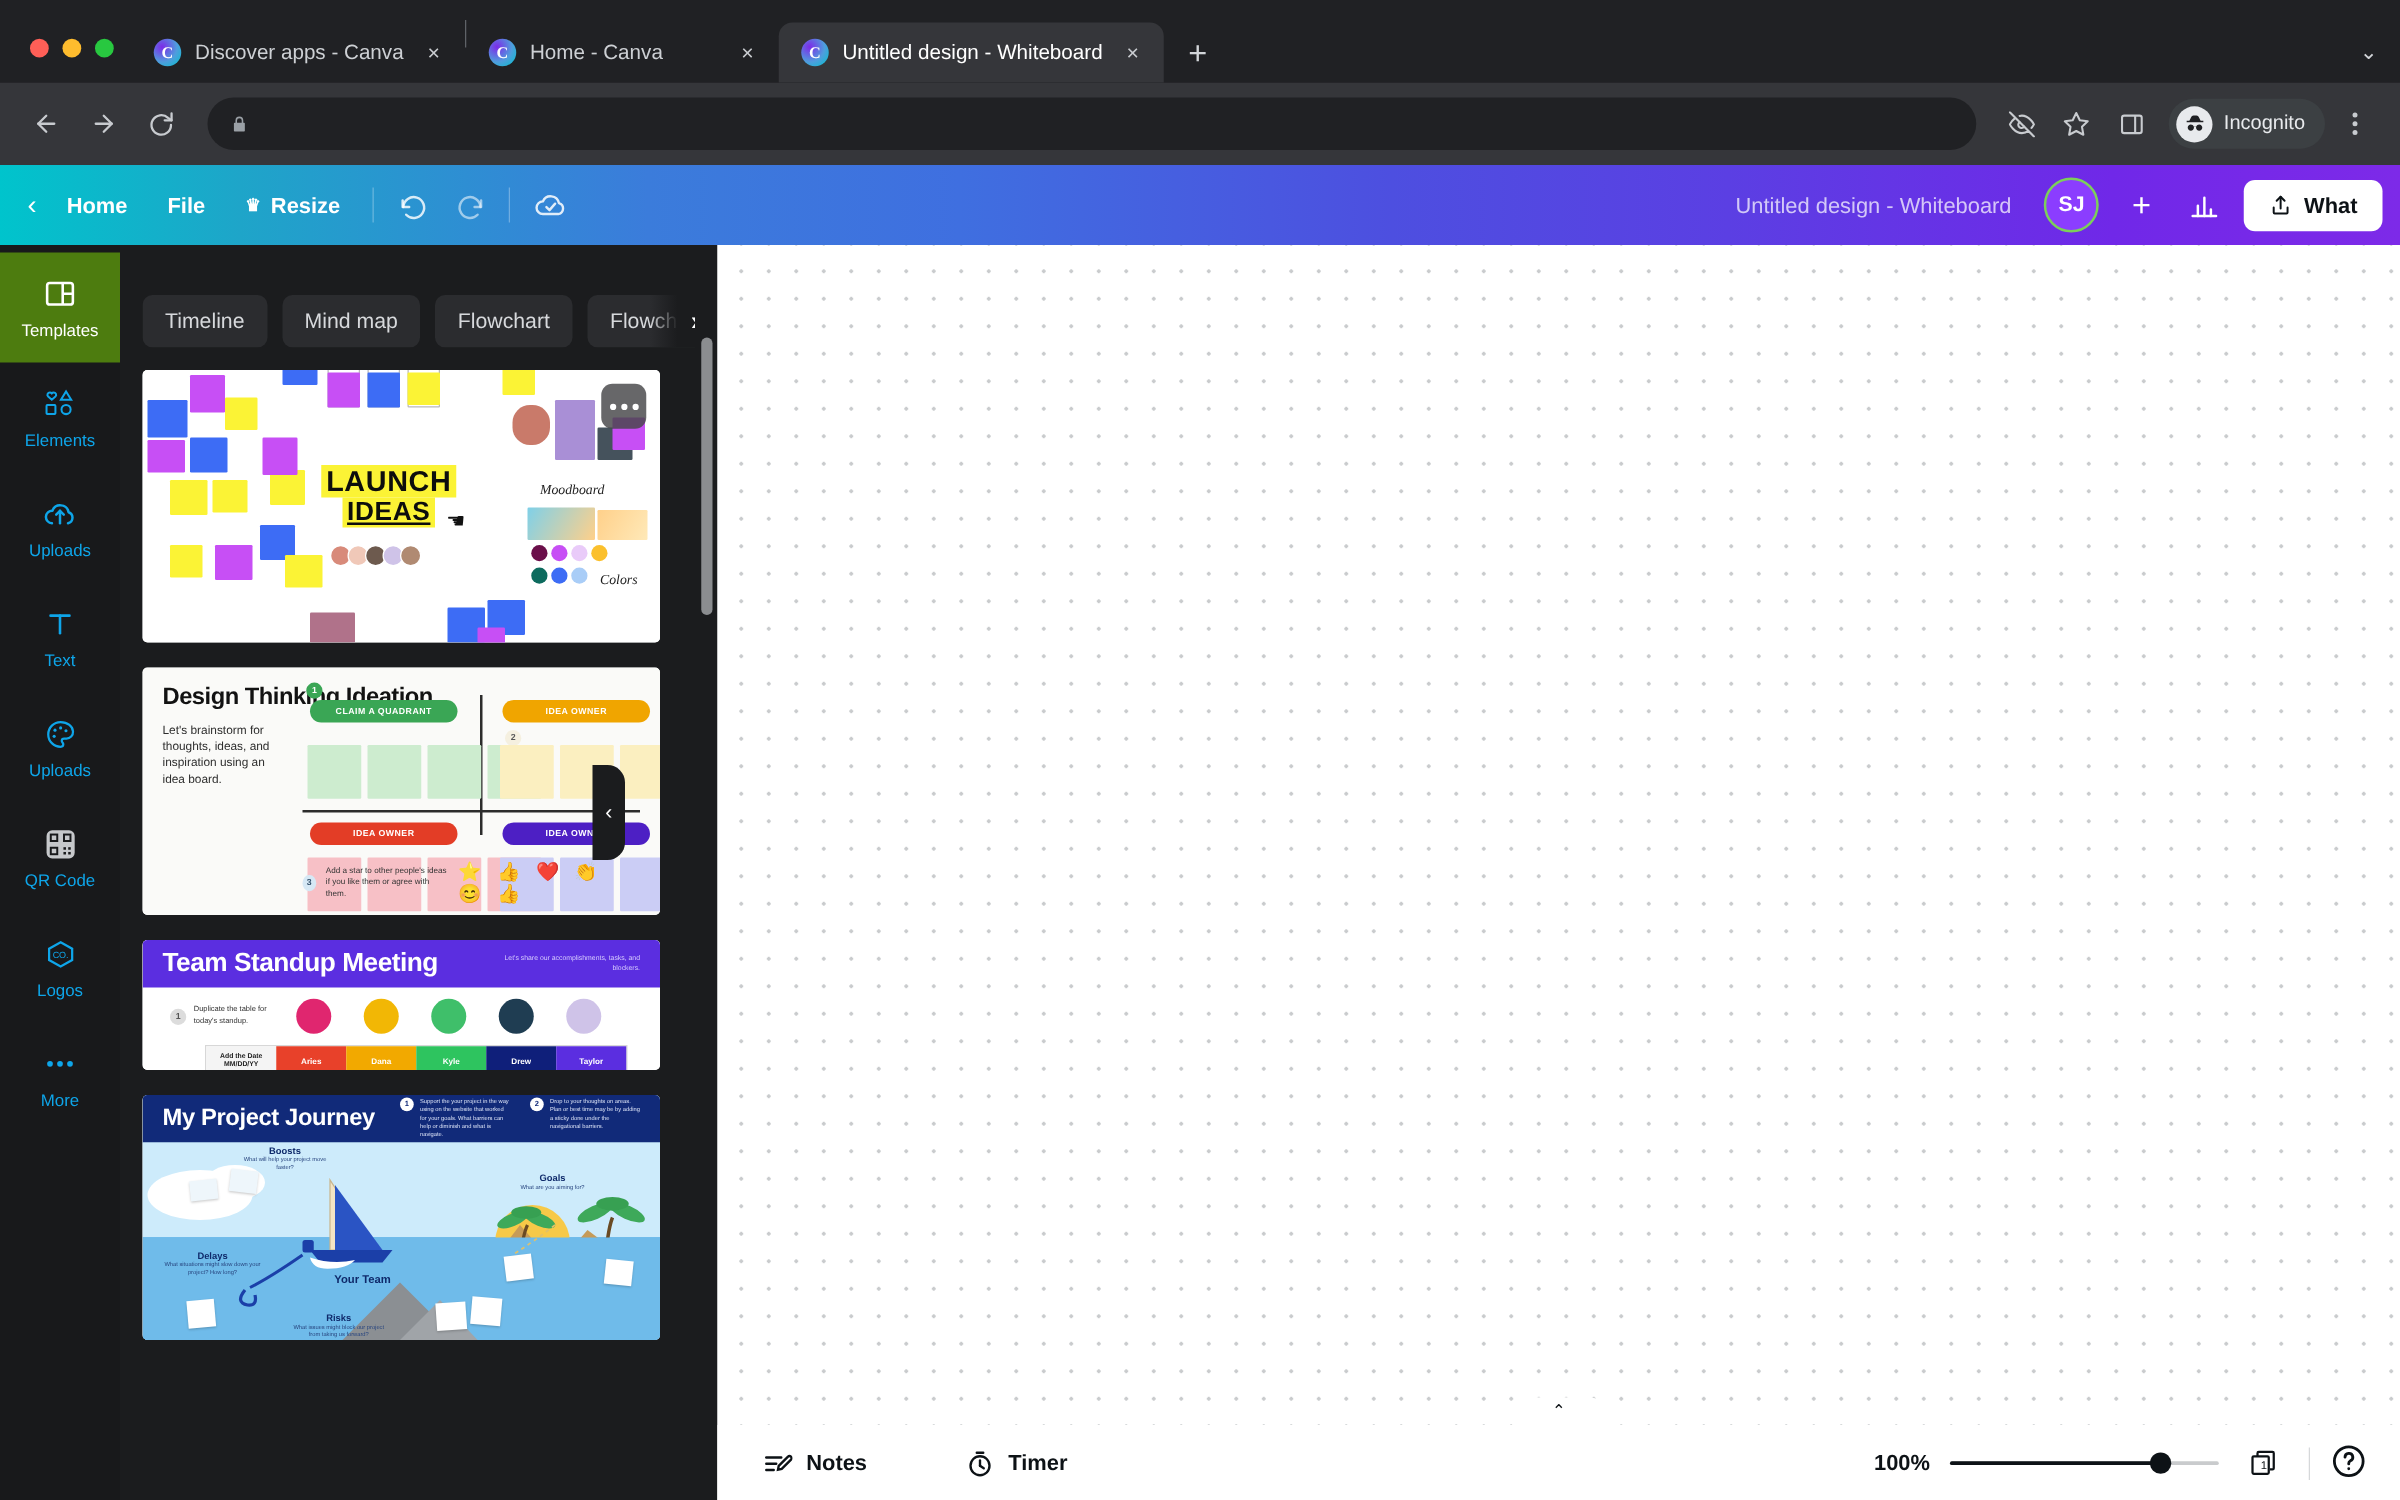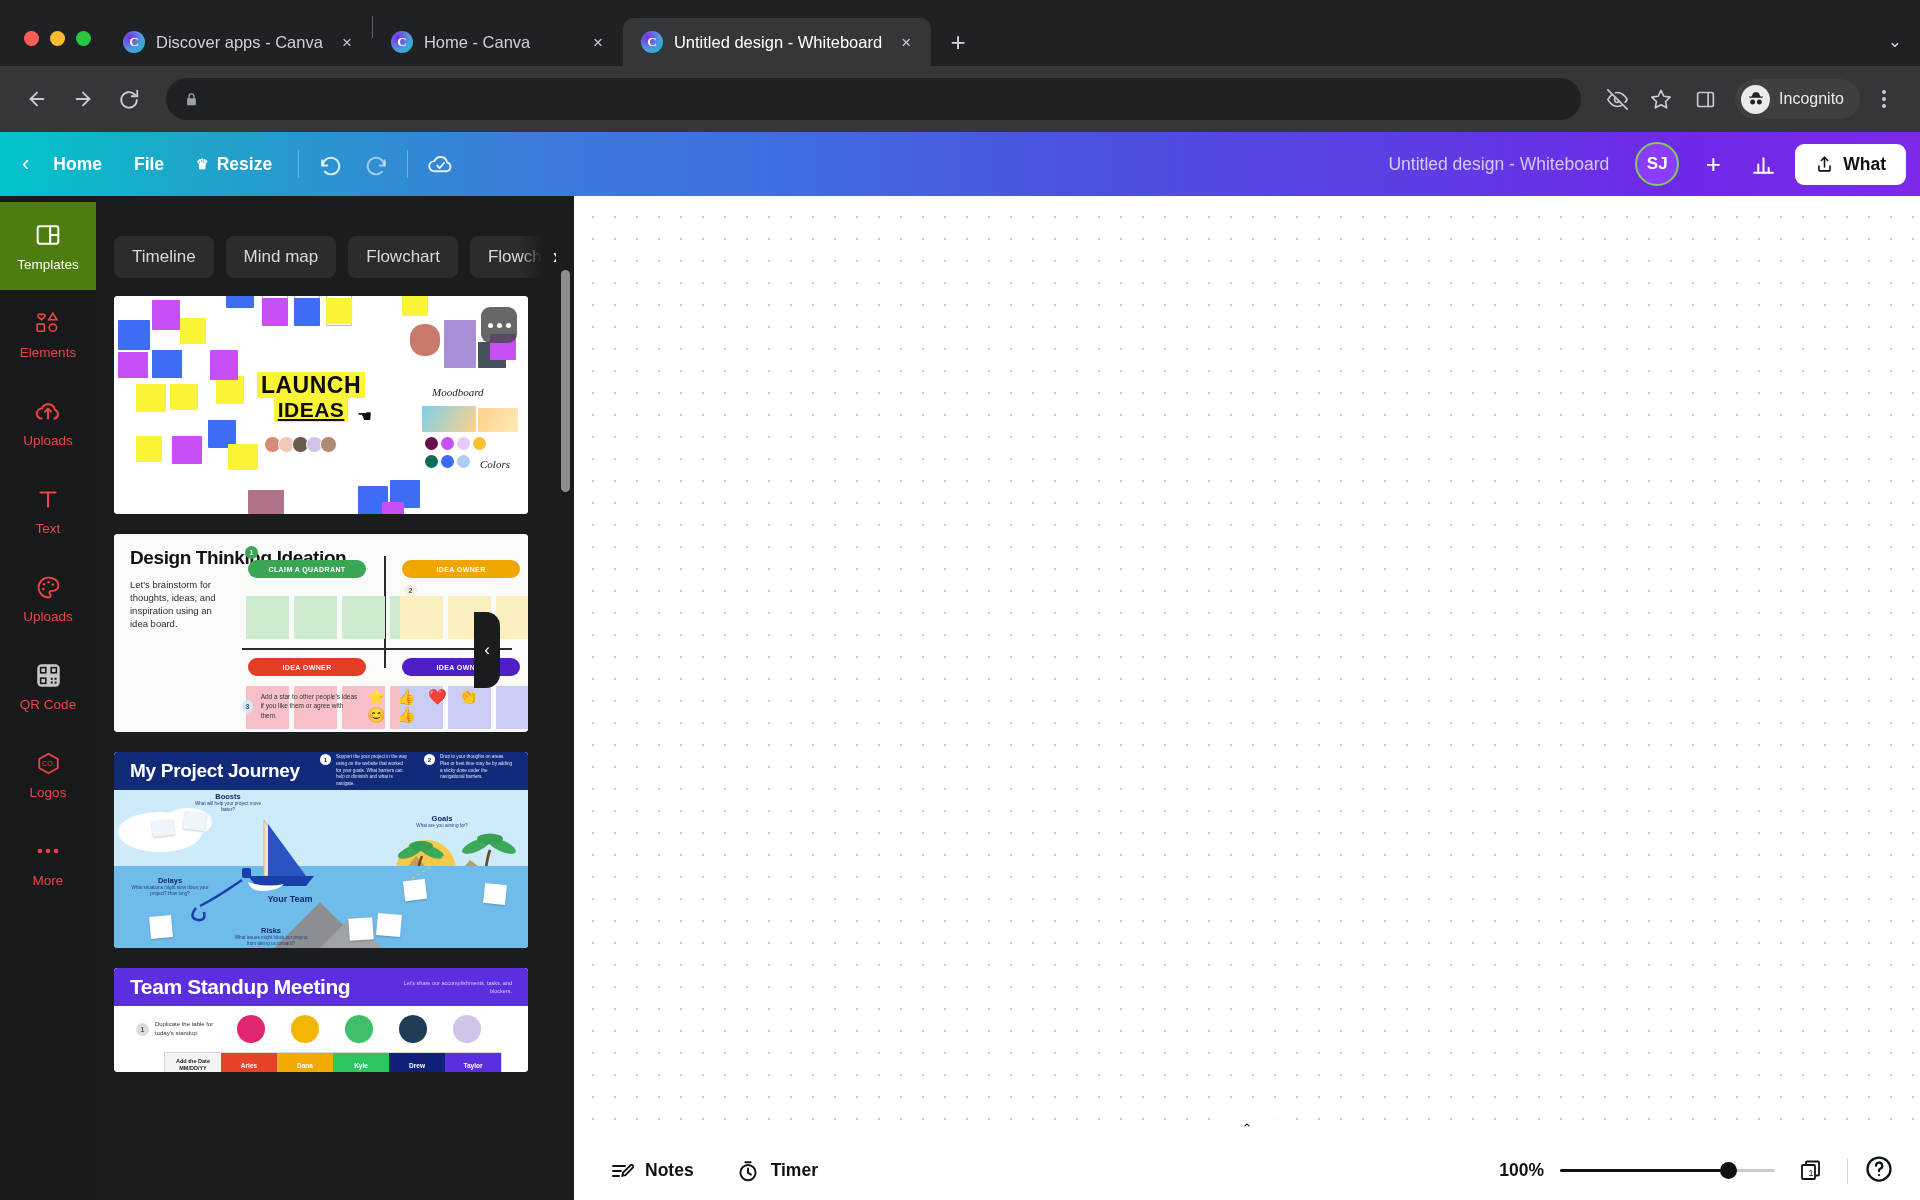--- a/index.html
+++ b/index.html
@@ -113,21 +113,21 @@
     display:flex;align-items:center;gap:9px;background:#fff;color:#0d1216;
     font-size:17.5px;font-weight:700;border-radius:9px;padding:10px 20px; margin-left:10px;
   }
 
   .body-row { display:flex; height:1004px; }
 
   
   .rail { width:96px; background:#18191b; padding-top:6px; flex:0 0 96px; }
   .rail-item {
     height:88px; display:flex;flex-direction:column;align-items:center;justify-content:center;gap:7px;
-    color:#ef4444; font-size:13.5px;
+    color:#0ea5e9; font-size:13.5px;
   }
   .rail-item.active { background:#4d7c0f; color:#fff; }
   .rail-ico { height:30px; display:flex;align-items:center;justify-content:center;}
 
   
   .panel { width:478px; background:#1b1c1e; position:relative; flex:0 0 478px; overflow:hidden; }
   .panel-inner { padding:18px 18px 0 18px; }
   .search {
     height:52px; background:#fff; border-radius:9px; display:flex;align-items:center;
     padding:0 14px; gap:12px;
@@ -169,21 +169,21 @@
   .sbar { position:absolute; right:4px; top:74px; width:9px; height:222px; background:#8b8d90; border-radius:5px; z-index:10;}
 
   
   .canvas-area {
     flex:1; background:#fff; position:relative;
     background-image: radial-gradient(#c9cbcd 1.3px, transparent 1.4px);
     background-size:22px 22px; background-position:8px 10px;
   }
   .bottom-bar {
     position:absolute; left:0; right:0; bottom:0; height:60px; background:#fff;
-    display:flex; align-items:center; padding:0 22px; border-top:1px solid transparent;
+    display:flex; align-items:center; padding:0 22px; border-top:1px solid transparent;gap:36px;
   }
   .bb-btn { display:flex;align-items:center;gap:11px;font-size:17.5px;font-weight:700;color:#0d1216;padding:8px 14px;border-radius:8px;}
   .bb-right { margin-left:auto; display:flex;align-items:center;gap:16px;}
   .zoom-val { font-size:17.5px;font-weight:700;color:#0d1216; }
   .slider { width:215px; height:20px; display:flex;align-items:center; position:relative; }
   .slider .track { height:3px; width:100%; background:#c9cbcd; border-radius:2px; }
   .slider .fill { position:absolute; left:0; height:3px; background:#0d1216; border-radius:2px; }
   .slider .knob { position:absolute; width:17px;height:17px;border-radius:50%;background:#0d1216; }
   .pages-btn { display:flex;align-items:center;justify-content:center; width:40px;height:36px; }
   .vsep { width:1px;height:26px;background:#d6d8da; }
@@ -624,20 +624,52 @@
                 </div>
                 <div class="dt-foot">
                   <span class="num-badge" style="background:#d6e8f5;color:#33506b">3</span>
                   <span class="txt">Add a star to other people's ideas if you like them or agree with them.</span>
                   <span class="dt-emoji">⭐ 👍 ❤️ 👏 😊 👍</span>
                 </div>
               </div>
             </div>
 
             <div class="card">
+              <div class="tpl4">
+                <div class="tpl4-head">
+                  <h3>Team Standup Meeting</h3>
+                  <span class="sub">Let's share our accomplishments, tasks, and blockers.</span>
+                </div>
+                <div class="tpl4-row">
+                  <span class="num-badge" style="background:#dcdcdc;color:#555;flex:0 0 13px">1</span>
+                  <span class="tpl4-hint" style="margin-left:6px">Duplicate the table for today's standup.</span>
+                  <span class="tpl4-av">
+                    <i style="background:#e0266f"></i>
+                      <i style="background:#f2b705"></i>
+                      <i style="background:#3fbf6a"></i>
+                      <i style="background:#1f3d52"></i>
+                      <i style="background:#cfc3e8"></i>
+                  </span>
+                </div>
+                <div class="tpl4-table">
+                  <div class="first">
+                    <span>Add the Date</span>
+                    <b>MM/DD/YY</b>
+                  </div>
+                  <div style="background:#e8412a">Aries</div>
+                  <div style="background:#f2a900">Dana</div>
+                  <div style="background:#2ec45f">Kyle</div>
+                  <div style="background:#0f1f7a">Drew</div>
+                  <div style="background:#5b2ee0">Taylor</div>
+                </div>
+
+              </div>
+            </div>
+
+            <div class="card">
               <div class="tpl3">
                 <div class="tpl3-head">
                   <h3>My Project Journey</h3>
                   <div class="tpl3-notes">
                     <div class="tpl3-note">
                       <span class="cnum">1</span>
                       <span class="ctxt">Support the your project in the way using on the website that worked for your goals. What barriers can help or diminish and what is navigate.</span>
                     </div>
                     <div class="tpl3-note">
                       <span class="cnum">2</span>
@@ -706,52 +738,20 @@
                     <b>Risks</b>
                     <span>What issues might block our project from taking us forward?</span>
                   </div>
                   <div class="j-lbl" style="left:138px;top:104px;width:76px">
                     <b style="font-size:9px">Your Team</b>
                   </div>
                 </div>
               </div>
             </div>
 
-            <div class="card">
-              <div class="tpl4">
-                <div class="tpl4-head">
-                  <h3>Team Standup Meeting</h3>
-                  <span class="sub">Let's share our accomplishments, tasks, and blockers.</span>
-                </div>
-                <div class="tpl4-row">
-                  <span class="num-badge" style="background:#dcdcdc;color:#555;flex:0 0 13px">1</span>
-                  <span class="tpl4-hint" style="margin-left:6px">Duplicate the table for today's standup.</span>
-                  <span class="tpl4-av">
-                    <i style="background:#e0266f"></i>
-                      <i style="background:#f2b705"></i>
-                      <i style="background:#3fbf6a"></i>
-                      <i style="background:#1f3d52"></i>
-                      <i style="background:#cfc3e8"></i>
-                  </span>
-                </div>
-                <div class="tpl4-table">
-                  <div class="first">
-                    <span>Add the Date</span>
-                    <b>MM/DD/YY</b>
-                  </div>
-                  <div style="background:#e8412a">Aries</div>
-                  <div style="background:#f2a900">Dana</div>
-                  <div style="background:#2ec45f">Kyle</div>
-                  <div style="background:#0f1f7a">Drew</div>
-                  <div style="background:#5b2ee0">Taylor</div>
-                </div>
-
-              </div>
-            </div>
-
           </div>
         </div>
       </div>
 
       <div class="collapse">‹</div>
 
       <div class="canvas-area">
         <div class="canvas-handle">⌃</div>
         <div class="bottom-bar">
           <div class="bb-btn">

